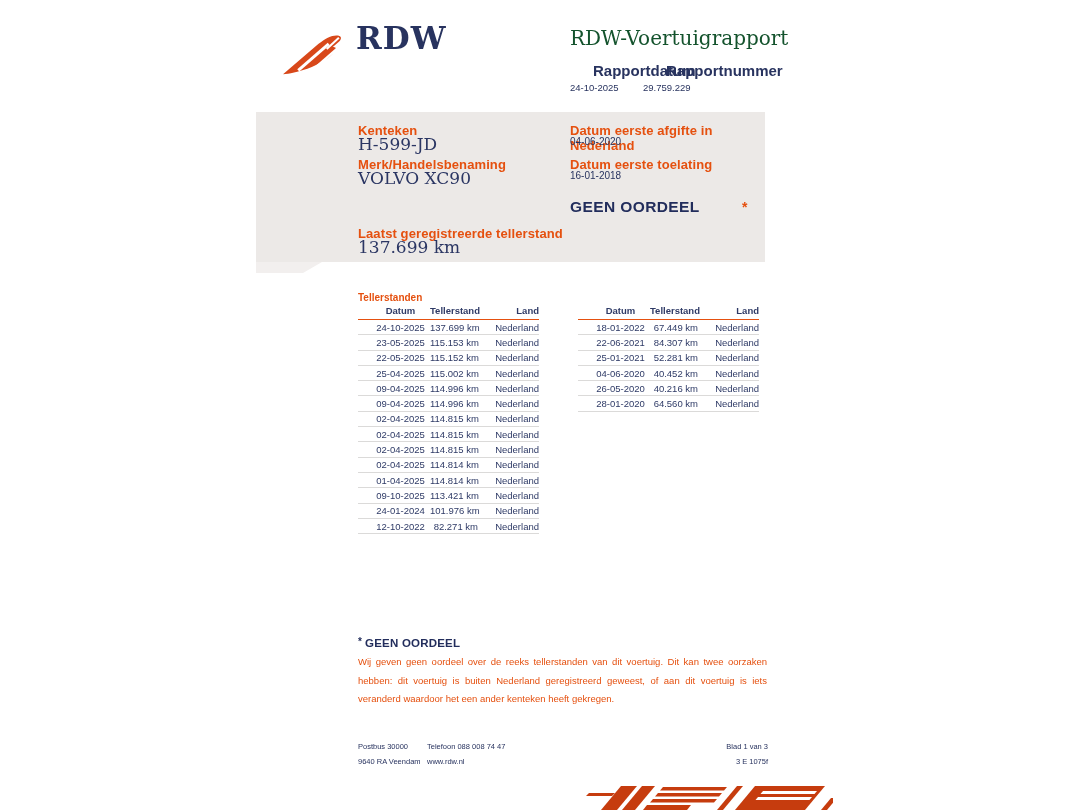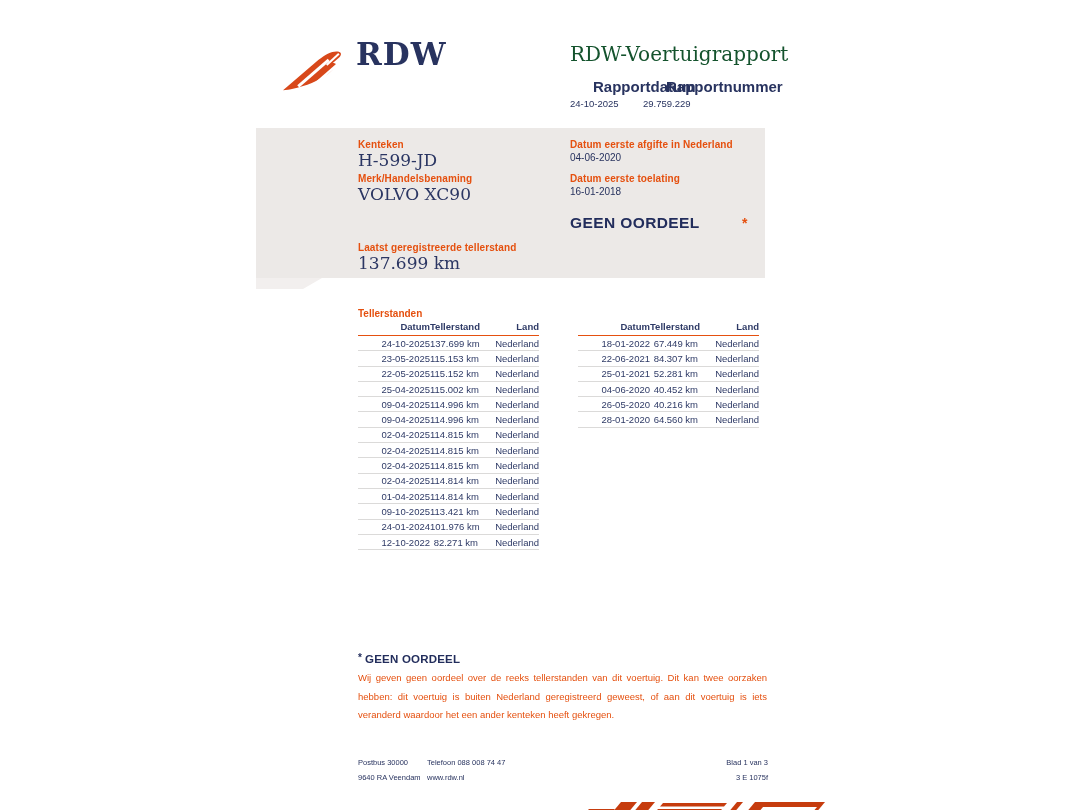--- a/index.html
+++ b/index.html
@@ -1,51 +1,51 @@
 <!DOCTYPE html>
 <html><head>
 <meta charset="utf-8">
 <style>
   * { margin:0; padding:0; box-sizing:border-box; }
   html,body { width:1080px; height:810px; background:#fff; overflow:hidden; }
   body { position:relative; font-family:"Liberation Sans", sans-serif; color:#28335f; }
 
-  .abs { position:absolute;margin-top:16px; }
+  .abs { position:absolute; }
 
   
   .logo-wing { left:282px; top:28px; width:64px; height:48px; }
   .logo-text { left:356px; top:20px; font-family:"DejaVu Serif", serif; font-weight:600;
                font-size:31px; letter-spacing:1px; color:#28335f; }
   .doc-title { left:570px; top:26px; font-family:"DejaVu Serif", serif; font-weight:400;
                font-size:20px; color:#14532d; }
   .meta { left:570px; top:62px; display:grid; grid-template-columns:73px auto; row-gap:3px; }
   .meta .lbl { font-size:15px; font-weight:700; color:#28335f;padding-left:23px; }
   .meta .val { font-size:9.5px; color:#28335f; }
 
   
   .summary { left:256px; top:112px; width:509px; height:150px; background:#ece9e7; }
   .summary-tail { left:256px; top:262px; width:66px; height:11px; background:#f2efee;
                   clip-path:polygon(0 0, 66px 0, 47px 11px, 0 11px); }
-  .s-lbl { position:absolute; font-size:10px; font-weight:700; color:#e5500f; letter-spacing:.1px; }
+  .s-lbl { position:absolute; font-size:13px; font-weight:700; color:#e5500f; letter-spacing:.1px; }
   .s-big { position:absolute; font-family:"DejaVu Serif", serif; font-size:17px; color:#2b3663; }
   .s-val { position:absolute; font-size:10px; color:#28335f; }
   .oordeel { position:absolute; left:314px; top:86px; font-size:15.5px; font-weight:800;
              letter-spacing:.4px; color:#222d5c; }
   .oordeel-star { position:absolute; left:486px; top:87px; color:#e5500f; font-size:14px; font-weight:700; }
 
   
   .section-title { left:358px; top:292px; font-size:10px; font-weight:700; color:#e5500f; }
   .vtable { width:181px; }
   .table-left  { left:358px; top:305px; }
   .table-right { left:578px; top:305px; }
   .thead { display:flex; height:15px; align-items:flex-start; border-bottom:1.5px solid #e5500f; }
   .thead .td { font-weight:700; }
   .tr { display:flex; height:15.3px; align-items:center; border-bottom:1px solid #dbdad9; }
   .td { font-size:9.5px; color:#2e3a66; white-space:nowrap; }
-  .td.c0 { width:72px; text-align:right;padding-left:13px; }
+  .td.c0 { width:72px; text-align:center;padding-left:13px; }
   .td.c1 { width:48px; text-align:right; }
   .td.c2 { flex:1; text-align:right; }
 
   
   .footnote-title { left:358px; top:636px; font-size:11.5px; font-weight:700; color:#222d5c; letter-spacing:.2px; }
   .footnote-title .ast { font-size:10px; vertical-align:2px; margin-right:3px; }
   .footnote-body { left:358px; top:653px; width:409px; font-size:9.5px; line-height:18.5px;
                    color:#e5500f; text-align:justify; }
 
   

